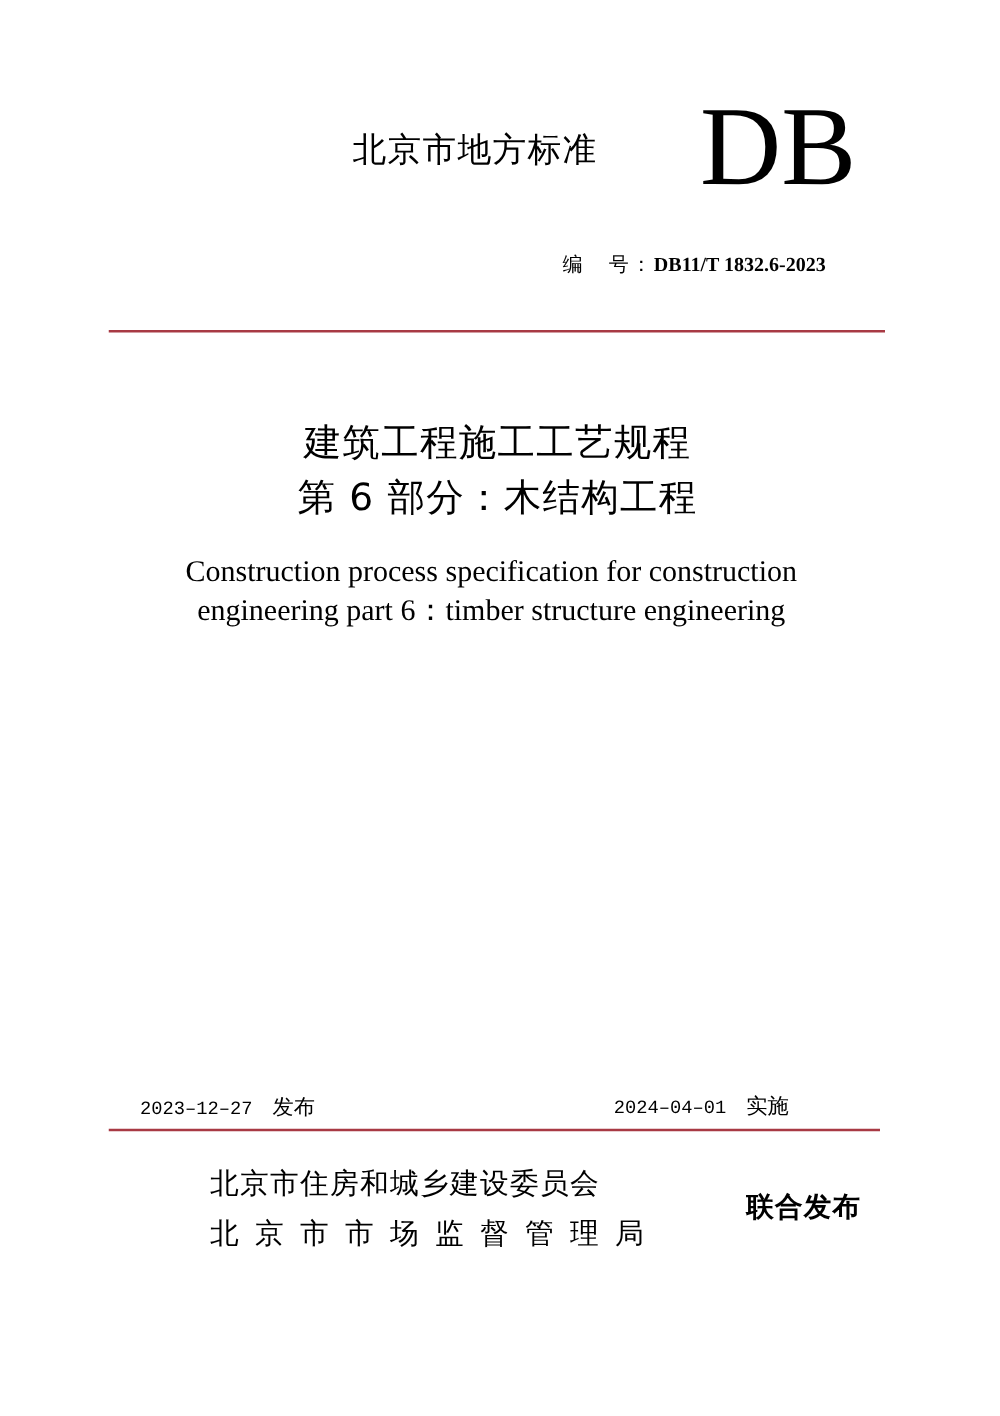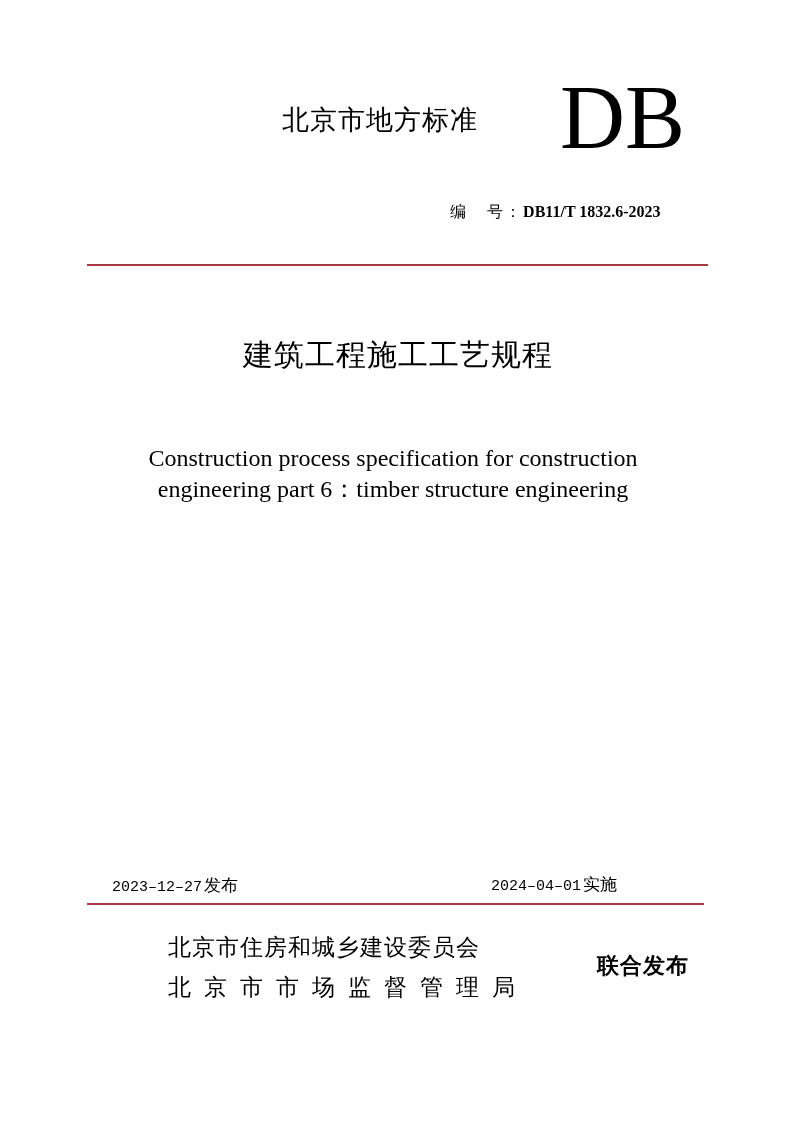--- a/index.html
+++ b/index.html
@@ -21,21 +21,21 @@
 
     #title-cn { left: 0; width: 796px; top: 333px; text-align: center; font-size: 30px; line-height: 44px; letter-spacing: 1px; }
     #title-cn div { white-space: nowrap; }
 
     #title-en { left: 0; width: 786px; top: 443px; text-align: center; font-size: 24px; line-height: 31px; font-weight: normal; }
     #title-en div { white-space: nowrap; }
 
     #issue-date { left: 112px; top: 874px; font-size: 16px; white-space: nowrap; }
     #impl-date { left: 491px; top: 873px; font-size: 16px; white-space: nowrap; }
     .date-num { font-family: "Liberation Mono", "DejaVu Sans Mono", monospace; font-size: 15px; }
-    .date-txt { font-family: Liberation Serif, serif; font-size: 17px; margin-left: 2px; }
+    .date-txt { font-family: Liberation Serif, serif; font-size: 17px; margin-left: 16px; }
 
     #publishers { left: 168px; top: 927px; font-size: 23px; line-height: 40px; }
     #publishers div { white-space: nowrap; }
     #pub-1 { letter-spacing: 1px; }
     #pub-2 { letter-spacing: 13px; }
 
     #joint { left: 597px; top: 951px; font-size: 22px; font-weight: bold; letter-spacing: 1px; white-space: nowrap; }
   </style>
 </head>
 <body>
@@ -44,20 +44,21 @@
 <div class="abs serif" id="db-mark">DB</div>
 
 <div class="abs serif" id="code-line">
   <span class="lbl">编 号</span><span class="colon">：</span><span>DB11/T 1832.6-2023</span>
 </div>
 
 <div class="abs rule" id="rule-top"></div>
 
 <div class="abs sans" id="title-cn">
   <div>建筑工程施工工艺规程</div>
+  <div>第 6 部分：木结构工程</div>
 </div>
 
 <div class="abs serif" id="title-en">
   <div>Construction process specification for construction</div>
   <div>engineering part 6：timber structure engineering</div>
 </div>
 
 <div class="abs" id="issue-date">
   <span class="date-num">2023–12–27</span><span class="date-txt">发布</span>
 </div>

